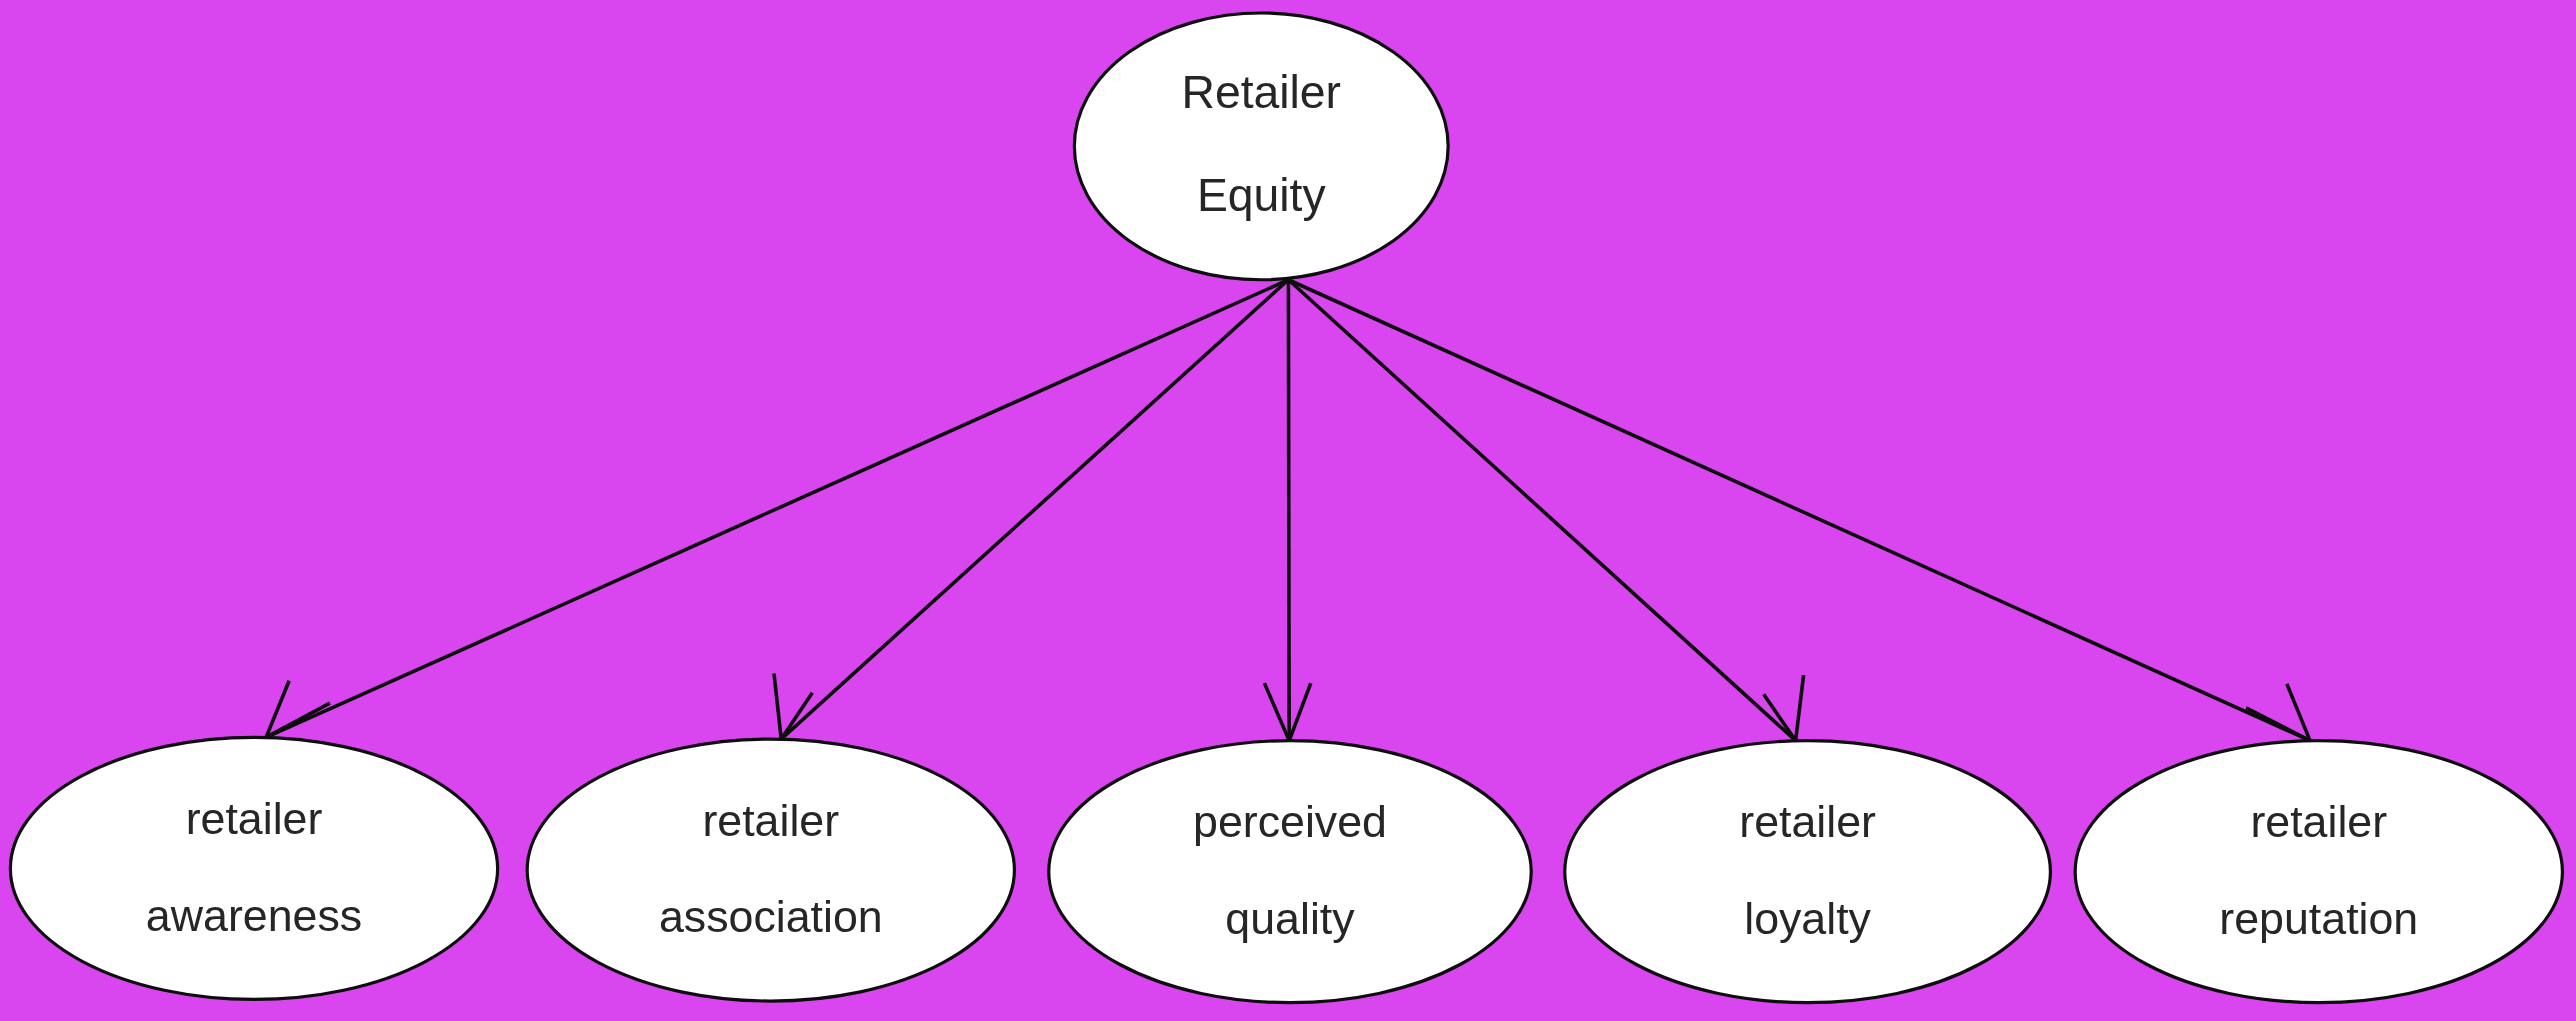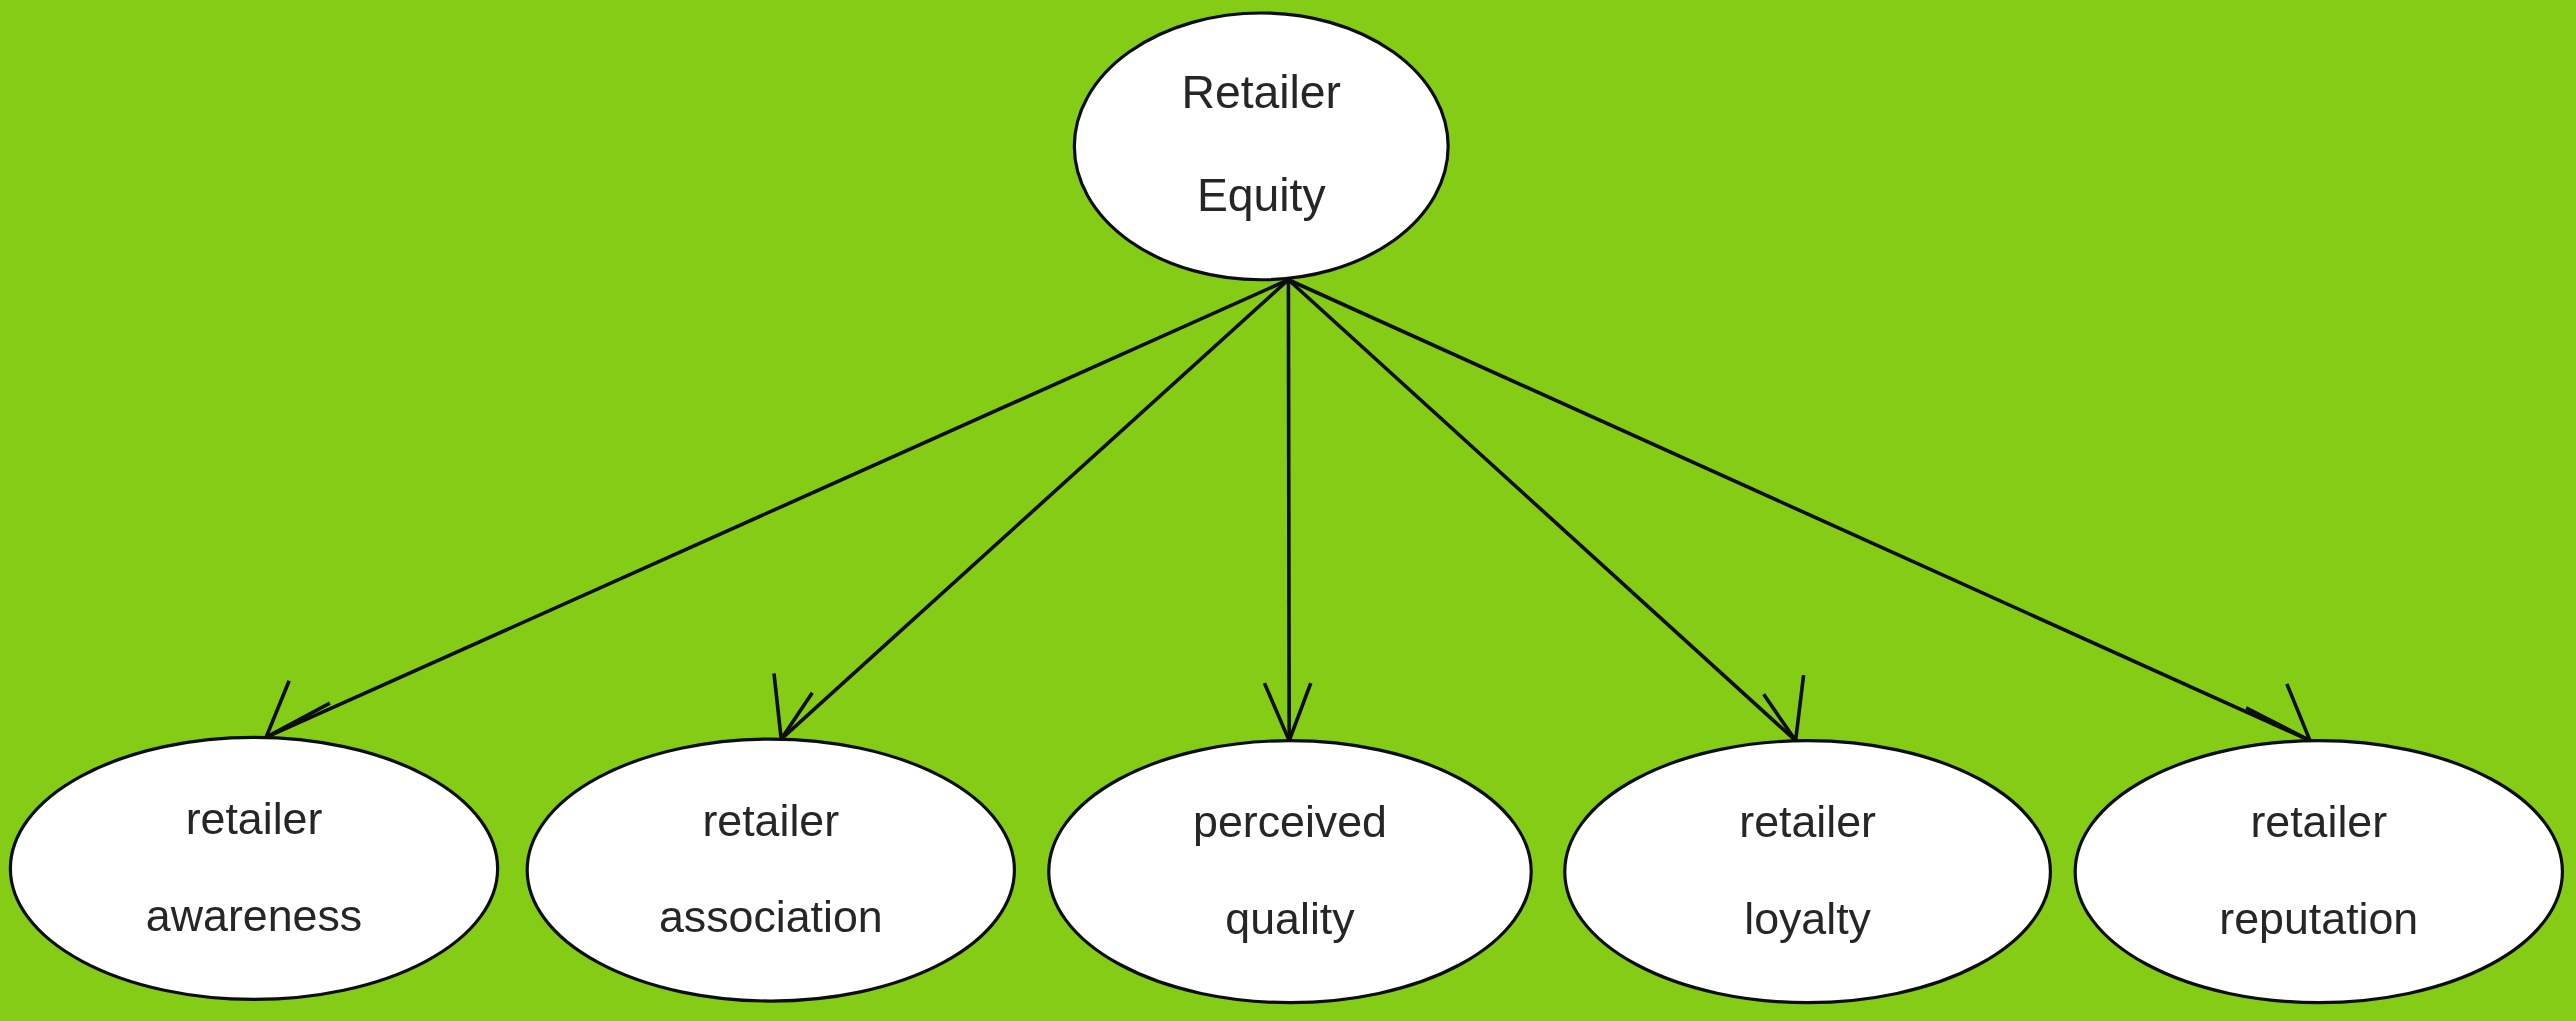--- a/index.html
+++ b/index.html
@@ -7,21 +7,21 @@
     padding: 0;
     background: #ffffff;
   }
   body {
     font-family: "Liberation Sans", sans-serif;
   }
   #diagram-root {
     position: relative;
     width: 2576px;
     height: 1022px;
-    background: #84cc16;
+    background: #d946ef;
     overflow: hidden;
   }
   #diagram-svg {
     position: absolute;
     top: 0;
     left: 0;
     width: 2576px;
     height: 1022px;
     display: block;
   }

